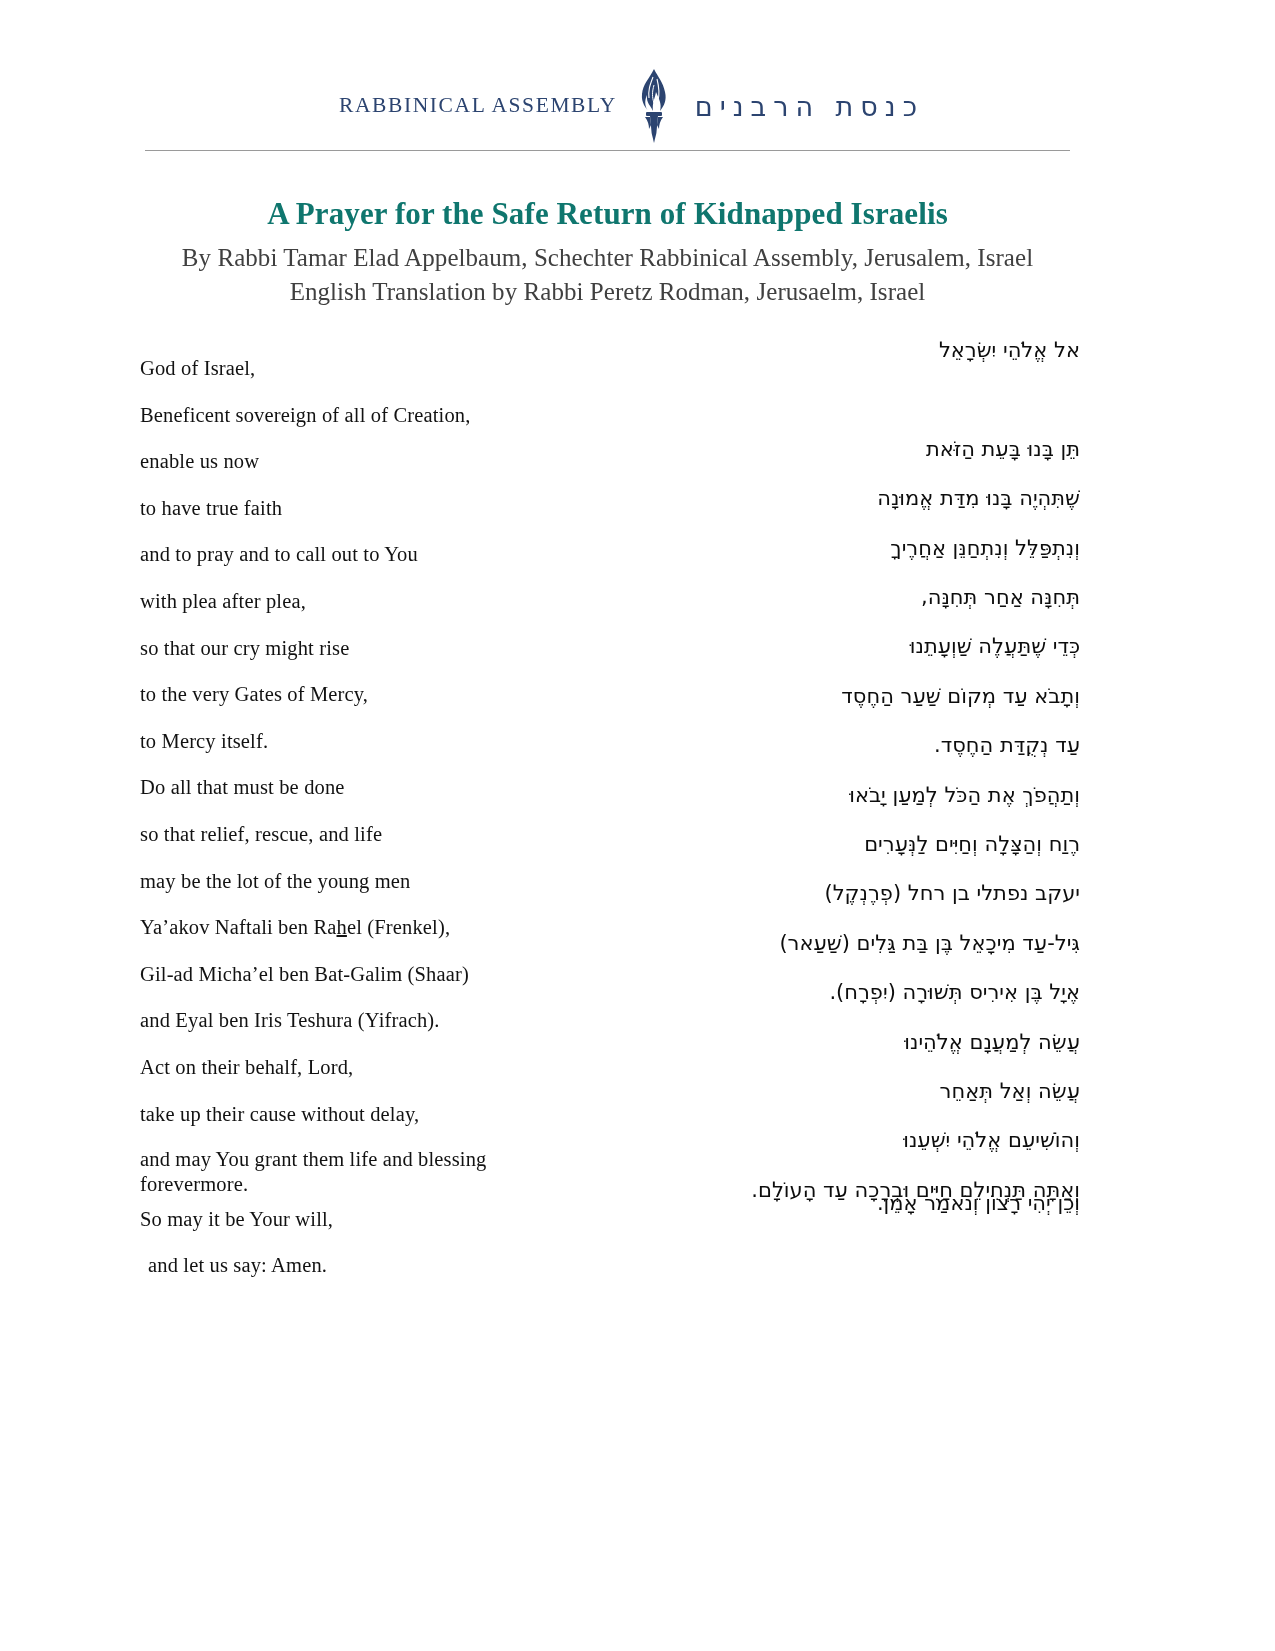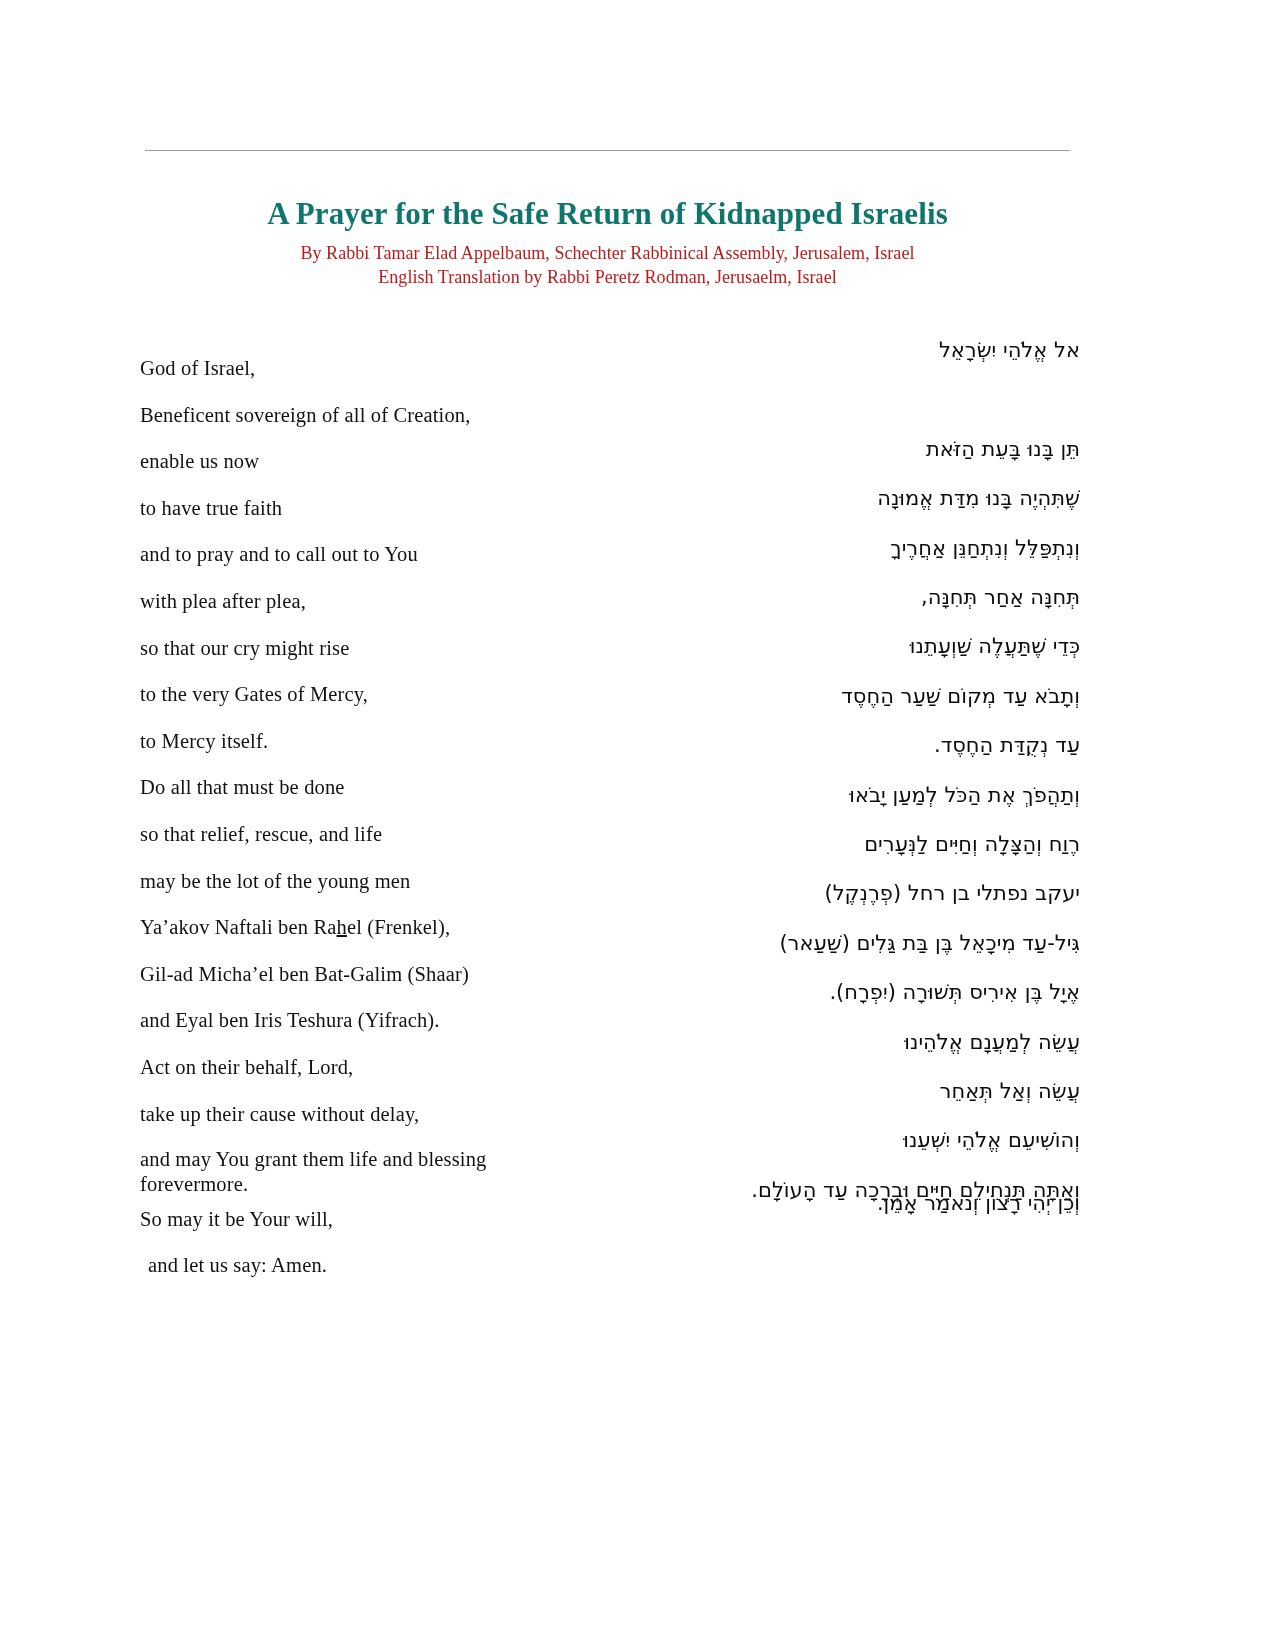--- a/index.html
+++ b/index.html
@@ -96,24 +96,24 @@
     font-family: "Liberation Serif", "DejaVu Serif", serif;
     font-size: 31px;
     font-weight: bold;
     line-height: 1.18;
     margin: 0 0 8px 0;
     letter-spacing: 0.1px;
     color: #0f766e;
   }
   .byline {
     font-family: "Liberation Serif", "DejaVu Serif", serif;
-    font-size: 18px;
+    font-size: 25px;
     line-height: 1.38;
     margin: 0;
-    color: #b91c1c;
+    color: #404040;
     letter-spacing: 0.05px;
   }
 
   
   .body-grid {
     position: absolute;
     left: 140px;
     top: 336px;
     width: 940px;
   }
@@ -146,20 +146,49 @@
   .col-en u {
     text-decoration: underline;
     text-underline-offset: 1px;
   }
 </style>
 </head>
 <body>
 
 <div class="page">
 
+  <div class="masthead">
+    <div class="masthead-inner">
+      <span class="brand-en">Rabbinical Assembly</span>
+
+      <span class="brand-mark">
+        <svg viewBox="0 0 42 78" width="42" height="78" aria-hidden="true">
+          <g fill="#2c4470">
+
+            <path d="M21 2 C16 12, 10 17, 9 27 C8 36, 13 41, 16 45 C12 41, 11 34, 14 28
+                     C13 36, 18 39, 20 44 C19 36, 22 31, 23 25 C26 32, 29 37, 27 44
+                     C31 39, 34 33, 32 25 C30 15, 25 10, 21 2 Z"></path>
+
+            <path d="M20 10 C17 18, 15 23, 16 31" stroke="#ffffff" stroke-width="1.1" fill="none"></path>
+            <path d="M24 12 C26 20, 27 26, 25 33" stroke="#ffffff" stroke-width="1.1" fill="none"></path>
+            <path d="M21 18 C19 25, 19 30, 21 36" stroke="#ffffff" stroke-width="1" fill="none"></path>
+
+            <rect x="13" y="45" width="16" height="4" rx="1"></rect>
+
+            <path d="M17 49 L25 49 L23.4 66 L21 76 L18.6 66 Z"></path>
+
+            <path d="M12 50 C15 54, 16 58, 16 62 L18 58 L17 50 Z"></path>
+            <path d="M30 50 C27 54, 26 58, 26 62 L24 58 L25 50 Z"></path>
+          </g>
+        </svg>
+      </span>
+
+      <span class="brand-he">כנסת הרבנים</span>
+    </div>
+  </div>
 
   <div class="rule"></div>
 
   <div class="titleblock">
     <h1 class="doc-title">A Prayer for the Safe Return of Kidnapped Israelis</h1>
     <p class="byline">By Rabbi Tamar Elad Appelbaum, Schechter Rabbinical Assembly, Jerusalem, Israel</p>
     <p class="byline">English Translation by Rabbi Peretz Rodman, Jerusaelm, Israel</p>
   </div>
 
   <div class="body-grid" style="position: absolute; height: 992px;">

